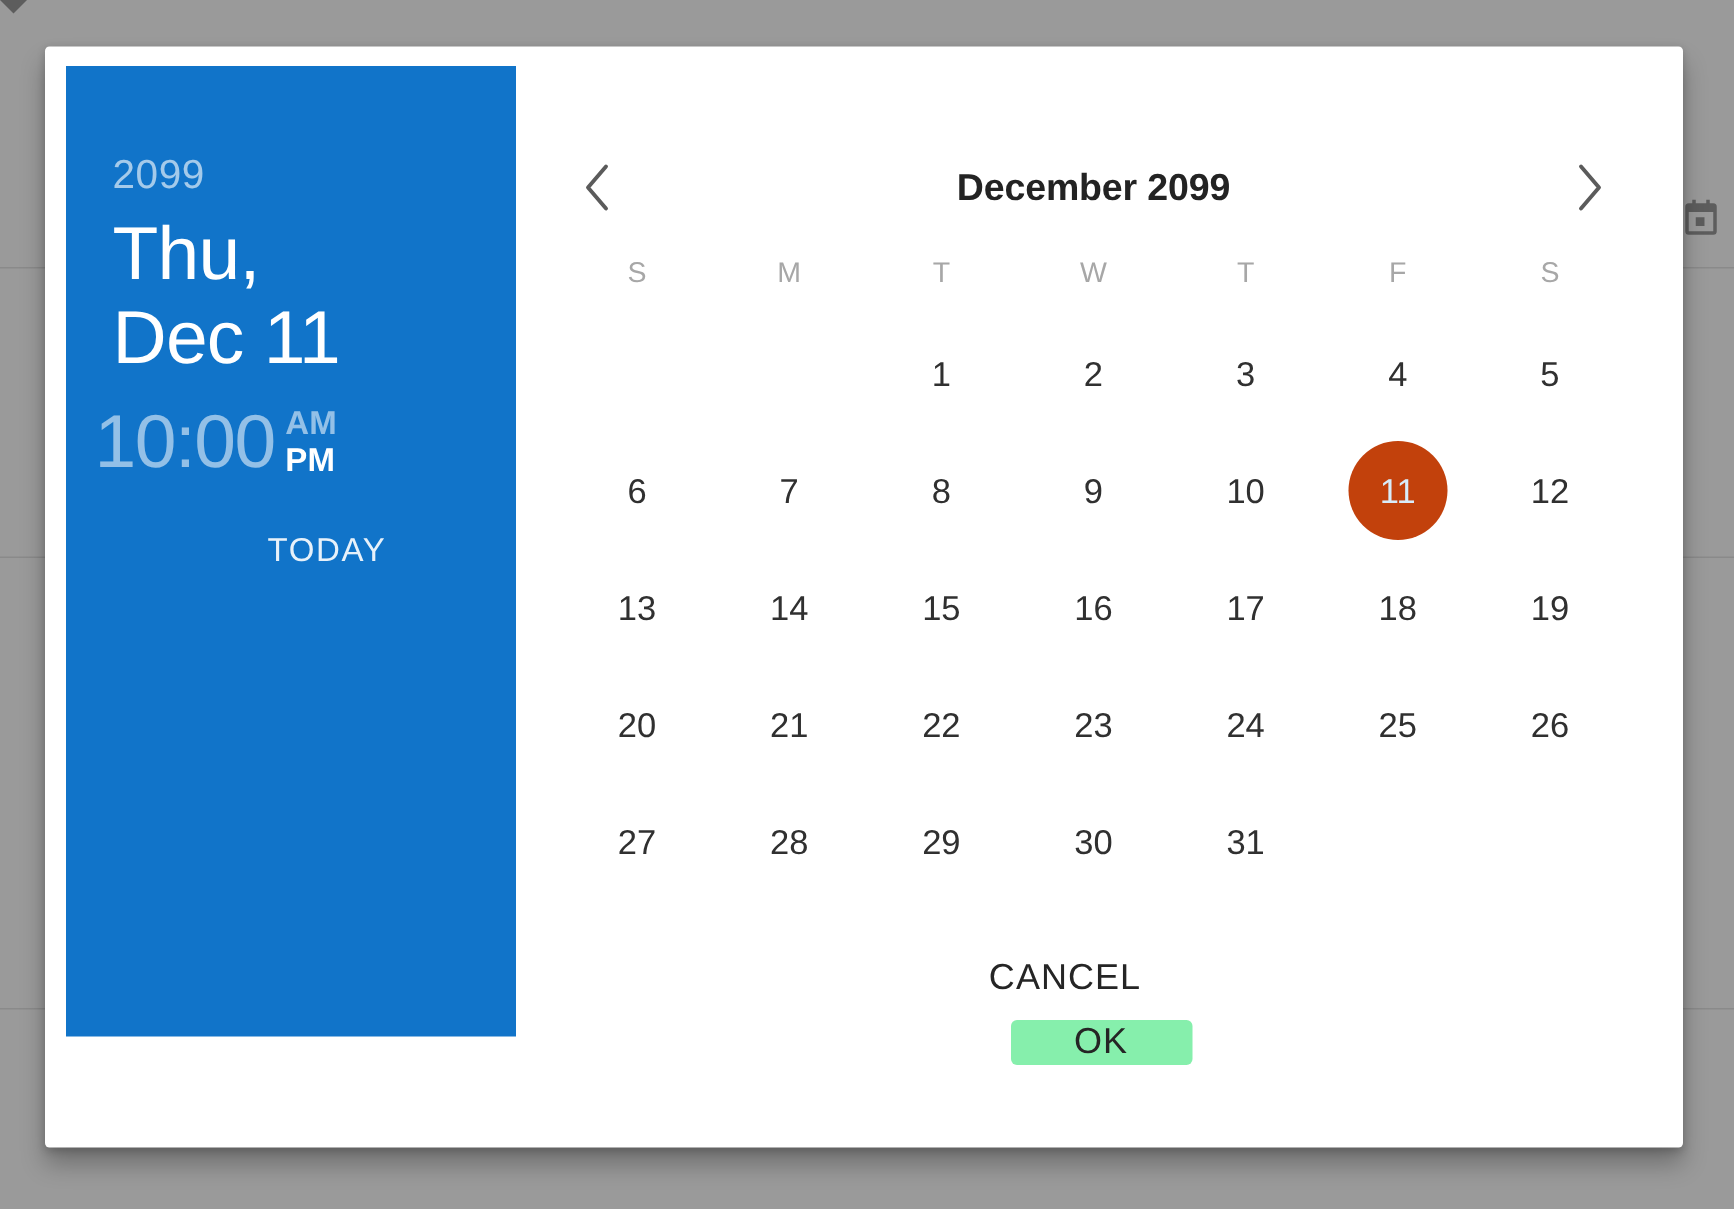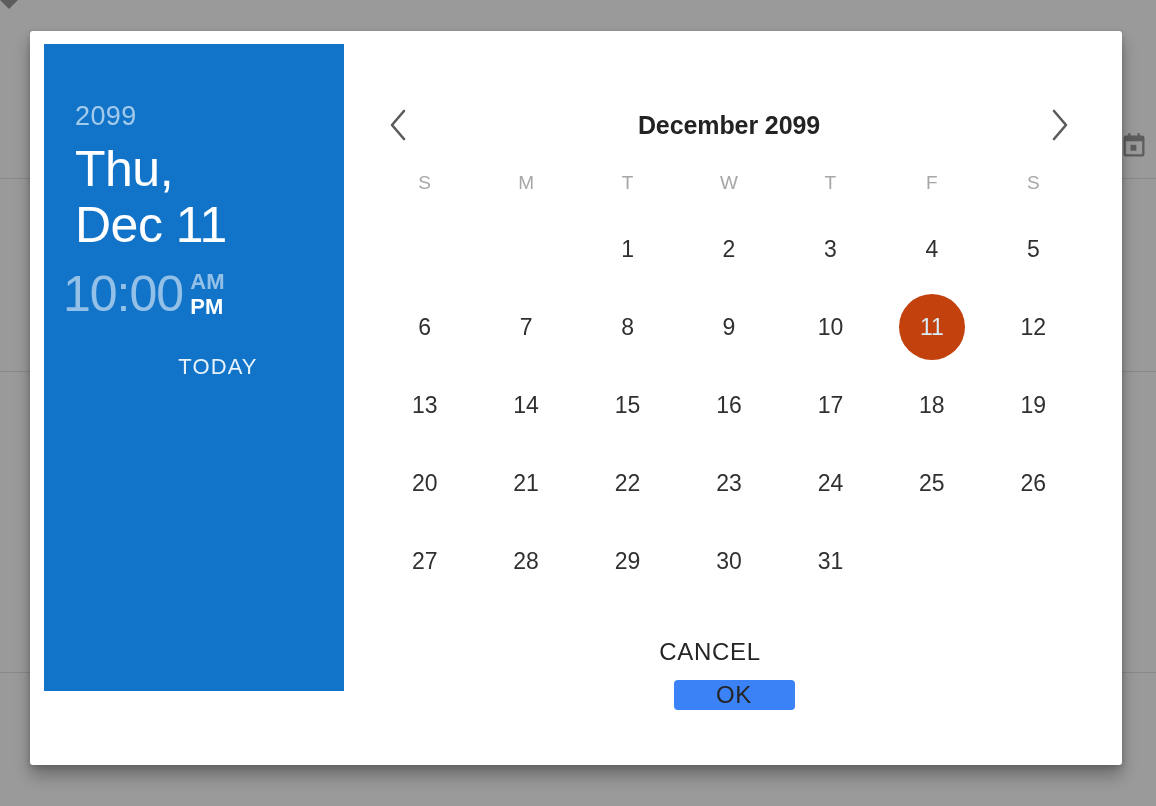--- a/index.html
+++ b/index.html
@@ -257,21 +257,21 @@
     background: transparent;
     border: none;
     padding: 14px 18px;
     cursor: pointer;
     font-family: "Liberation Sans", sans-serif;
   }
   #ok-button {
     font-size: 24px;
     letter-spacing: 0.7px;
     color: #252525;
-    background: #3b82f6;
+    background: #86efac;
     border: none;
     border-radius: 4px;
     width: 121px;
     height: 58px;
     margin-left: 48px;
     cursor: pointer;
     font-family: "Liberation Sans", sans-serif;
   }
 </style>
 </head>

